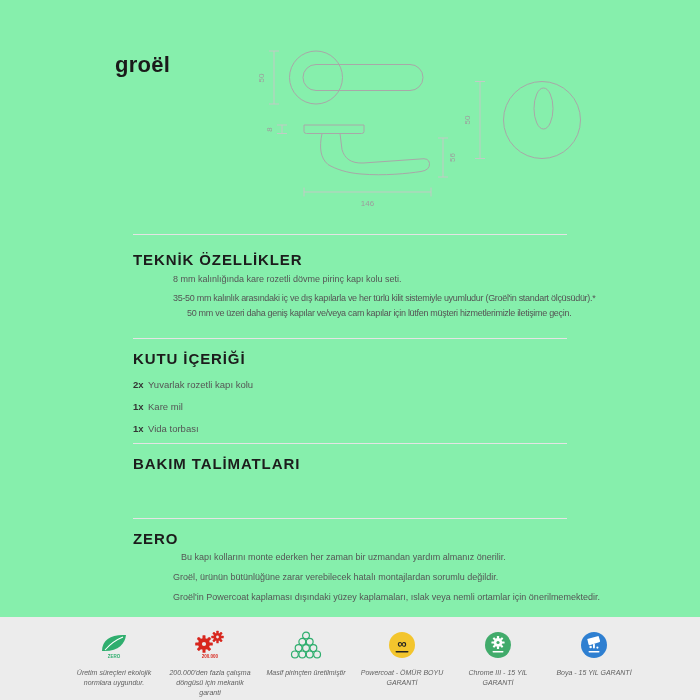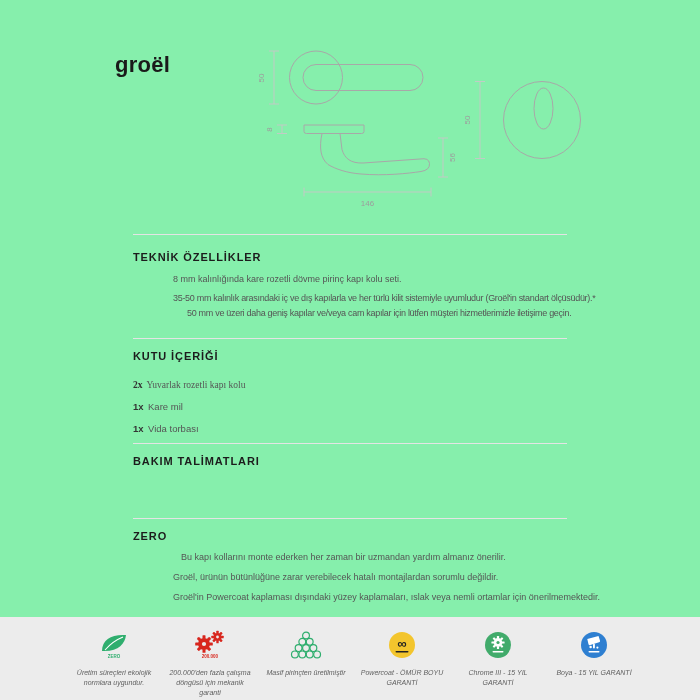--- a/index.html
+++ b/index.html
@@ -14,29 +14,29 @@
   svg .outline { fill:none; stroke:#a8a8a8; stroke-width:1; }
   svg .dimline { stroke:#c7c7c7; stroke-width:.9; fill:none; }
   svg .dimtext { fill:#9d9d9d; font-size:8px; font-family:"Liberation Sans",sans-serif; }
   .left-drawing  { position:absolute; left:256px; top:44px; }
   .right-drawing { position:absolute; left:455px; top:52px; }
 
   .rule { position:absolute; left:133px; width:434px; height:1px; background:#e4e4e4; }
   .r1 { top:234px; } .r2 { top:338px; } .r3 { top:443px; } .r4 { top:518px; }
 
   .section { position:absolute; left:133px; white-space:nowrap; }
-  .sec-h { font-size:11px; font-weight:bold; letter-spacing:.9px; color:#1c1c1c; }
+  .sec-h { font-size:15px; font-weight:bold; letter-spacing:.9px; color:#1c1c1c; }
   .body-line { font-size:9px; color:#555;padding-left:40px; }
   .tight { letter-spacing:-.3px; }
 
   .tech-h { top:251px; } .tech-p1 { top:274px; }
   .tech-p2 { top:293px; } .tech-p3 { top:308px;margin-left:14px; }
 
   .box-h { top:350px; }
-  .box-i1 { top:374px;font-family:Liberation Serif, serif; } .box-i2 { top:396px; } .box-i3 { top:418px;text-align:right; }
+  .box-i1 { top:374px; } .box-i2 { top:396px; } .box-i3 { top:418px;text-align:right; }
   .qty { font-weight:bold; color:#333; font-size:9.5px; }
   .item-label { font-size:9.5px; color:#555; }
 
   .care-h { top:455px; } .care-p { top:477px; }
   .warn-h { top:530px; }
   .warn-p1 { top:552px;margin-left:8px; } .warn-p2 { top:572px; } .warn-p3 { top:592px; }
 
   .footer {
     position:absolute; left:0; top:617px; width:700px; height:83px;
     background:#ececec; display:flex; box-sizing:border-box;

